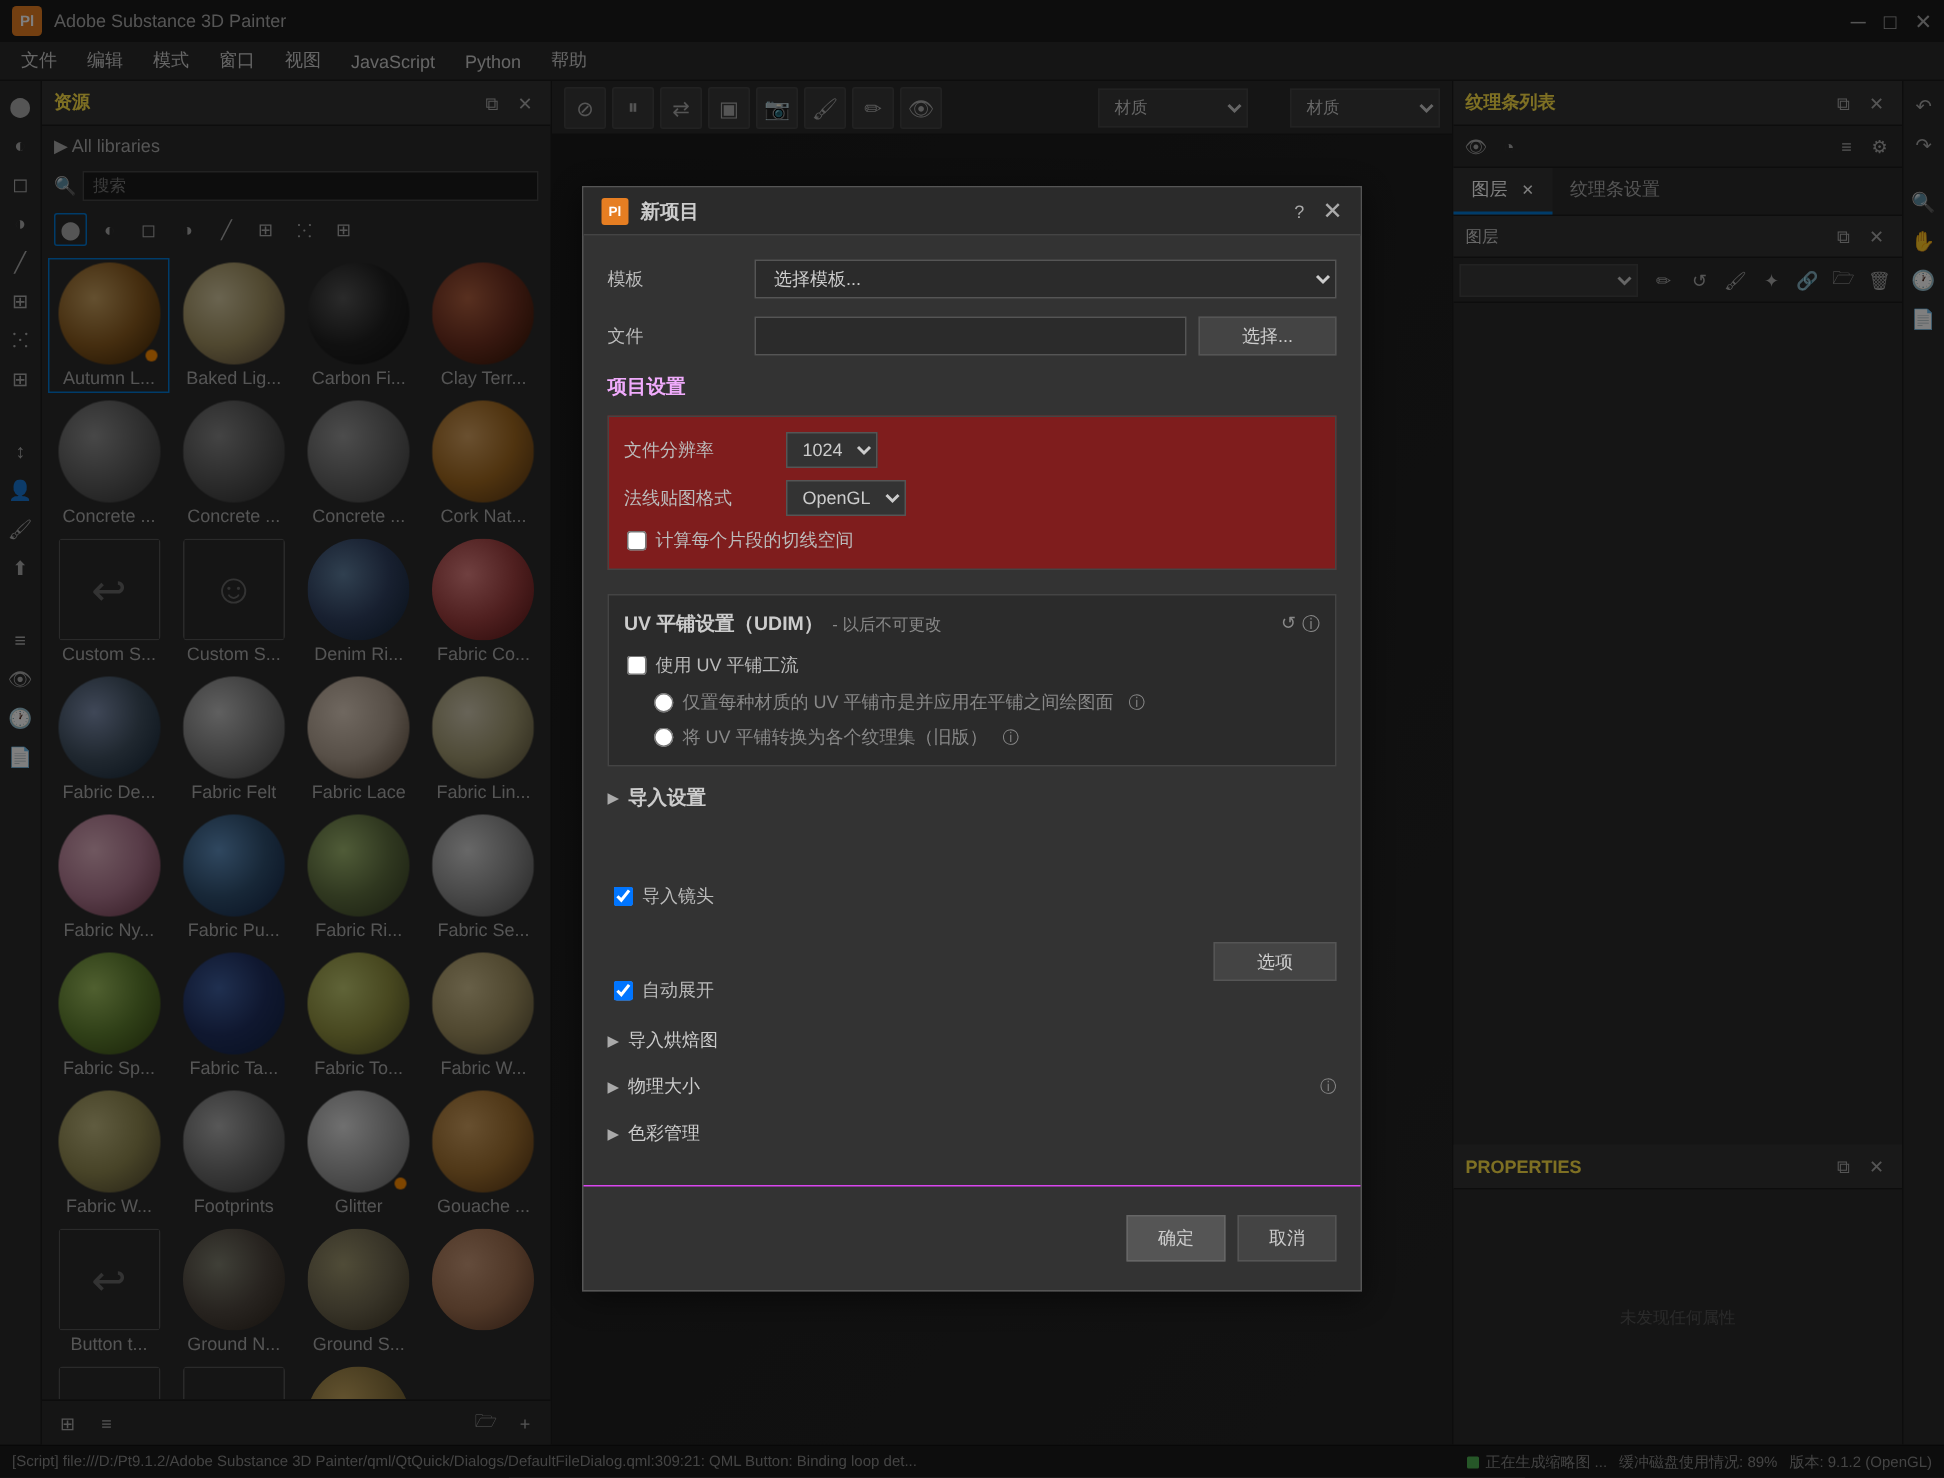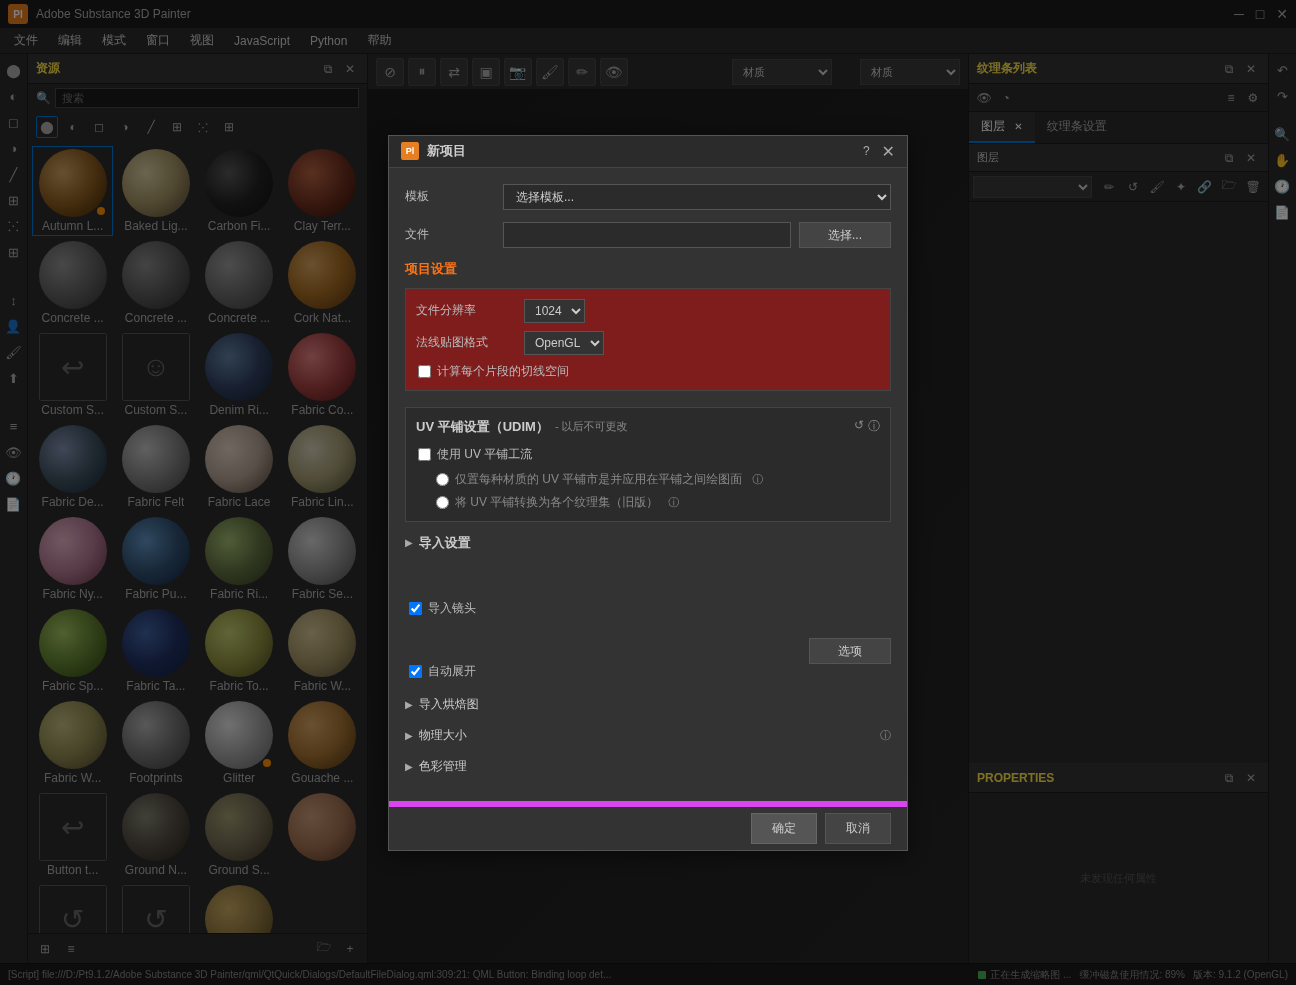--- a/index.html
+++ b/index.html
@@ -463,21 +463,21 @@
       background: #444;
       border: 1px solid #555;
       color: #ccc;
       padding: 4px 28px;
       cursor: pointer;
       font-size: 12px;
       height: 26px;
     }
 
     .section-title {
-      color: #f97316;
+      color: #f0abfc;
       font-size: 13px;
       font-weight: bold;
       margin-bottom: 12px;
     }
     .settings-section {
       margin-bottom: 16px;
       padding: 10px;
       background: #7f1d1d;
       border: 1px solid #444;
     }
@@ -615,25 +615,25 @@
       color: #ccc;
       font-size: 12px;
     }
     .collapsible-info {
       color: #888;
       font-size: 11px;
       margin-left: auto;
     }
 
     .modal-footer {
-      padding: 6px 16px;
+      padding: 19px 16px;
       display: flex;
       justify-content: flex-end;
       gap: 8px;
-      border-top: 6px solid #d946ef;
+      border-top: 1px solid #d946ef;
     }
     .btn-primary {
       background: #555;
       border: 1px solid #666;
       color: #ccc;
       padding: 6px 20px;
       cursor: pointer;
       font-size: 12px;
     }
     .btn-cancel {
@@ -754,20 +754,24 @@
 
   <div class="assets-panel">
     <div class="panel-header">
       <span class="panel-title">资源</span>
       <div class="panel-controls">
         <span class="panel-btn">⧉</span>
         <span class="panel-btn">✕</span>
       </div>
     </div>
 
+    <div class="library-header">
+      <span>▶ </span>
+      <span>All libraries</span>
+    </div>
 
     <div class="search-bar">
       <span>🔍</span>
       <input class="search-input" type="text" placeholder="搜索" style="">
     </div>
 
     <div class="filter-icons">
       <div class="filter-icon active">⬤</div>
       <div class="filter-icon">◐</div>
       <div class="filter-icon">◻</div>

